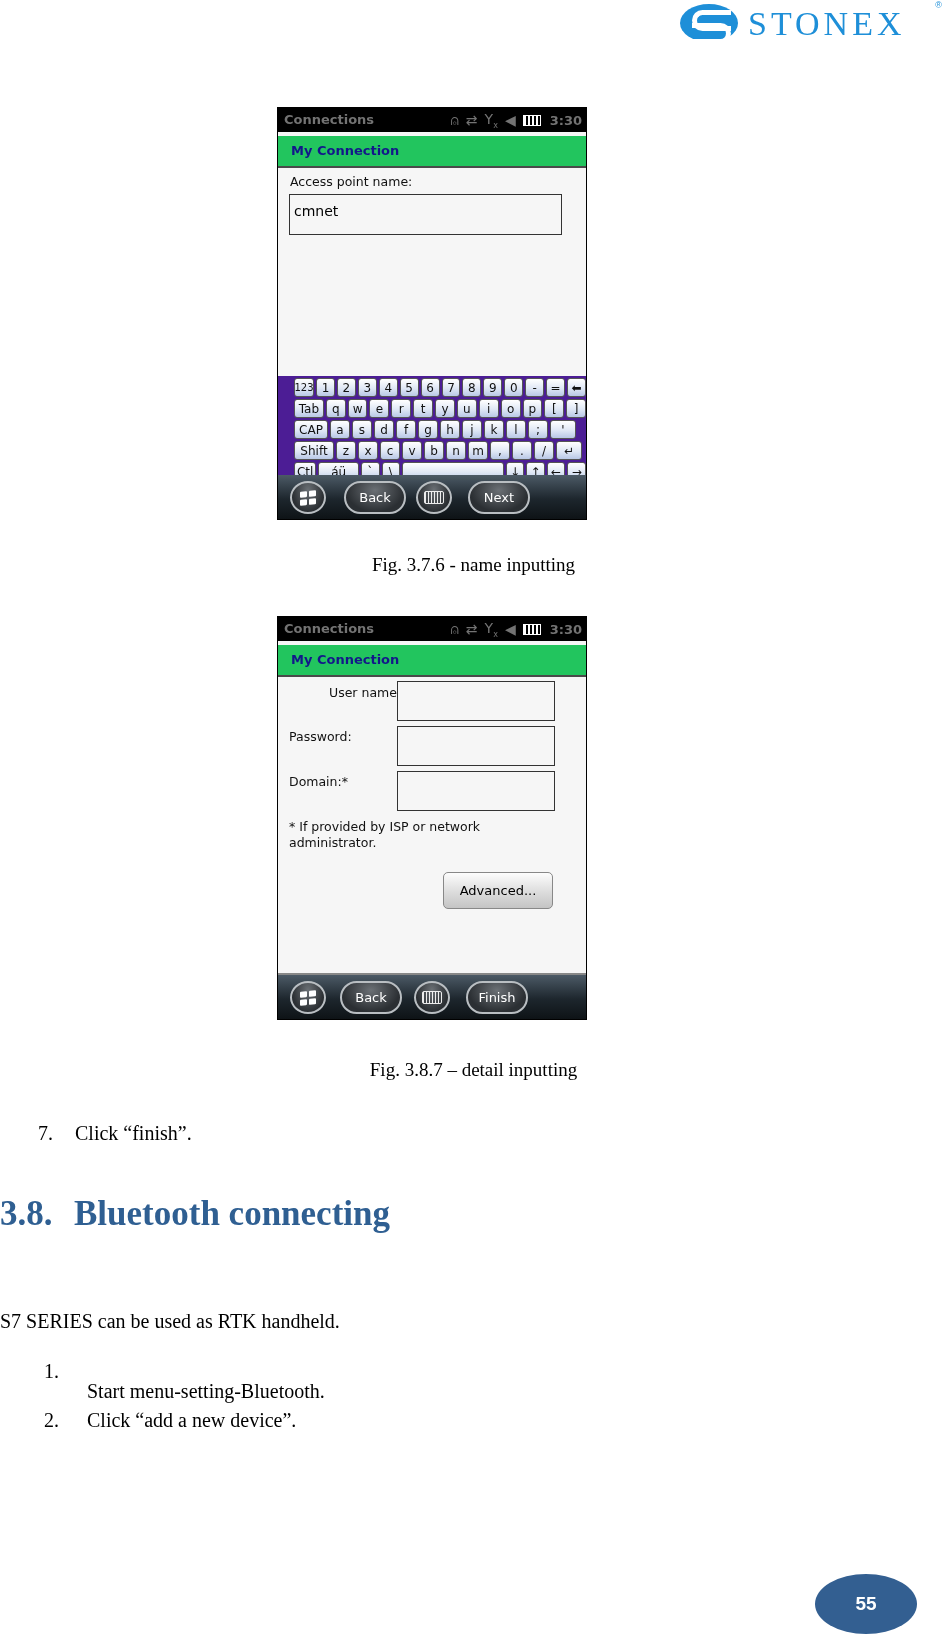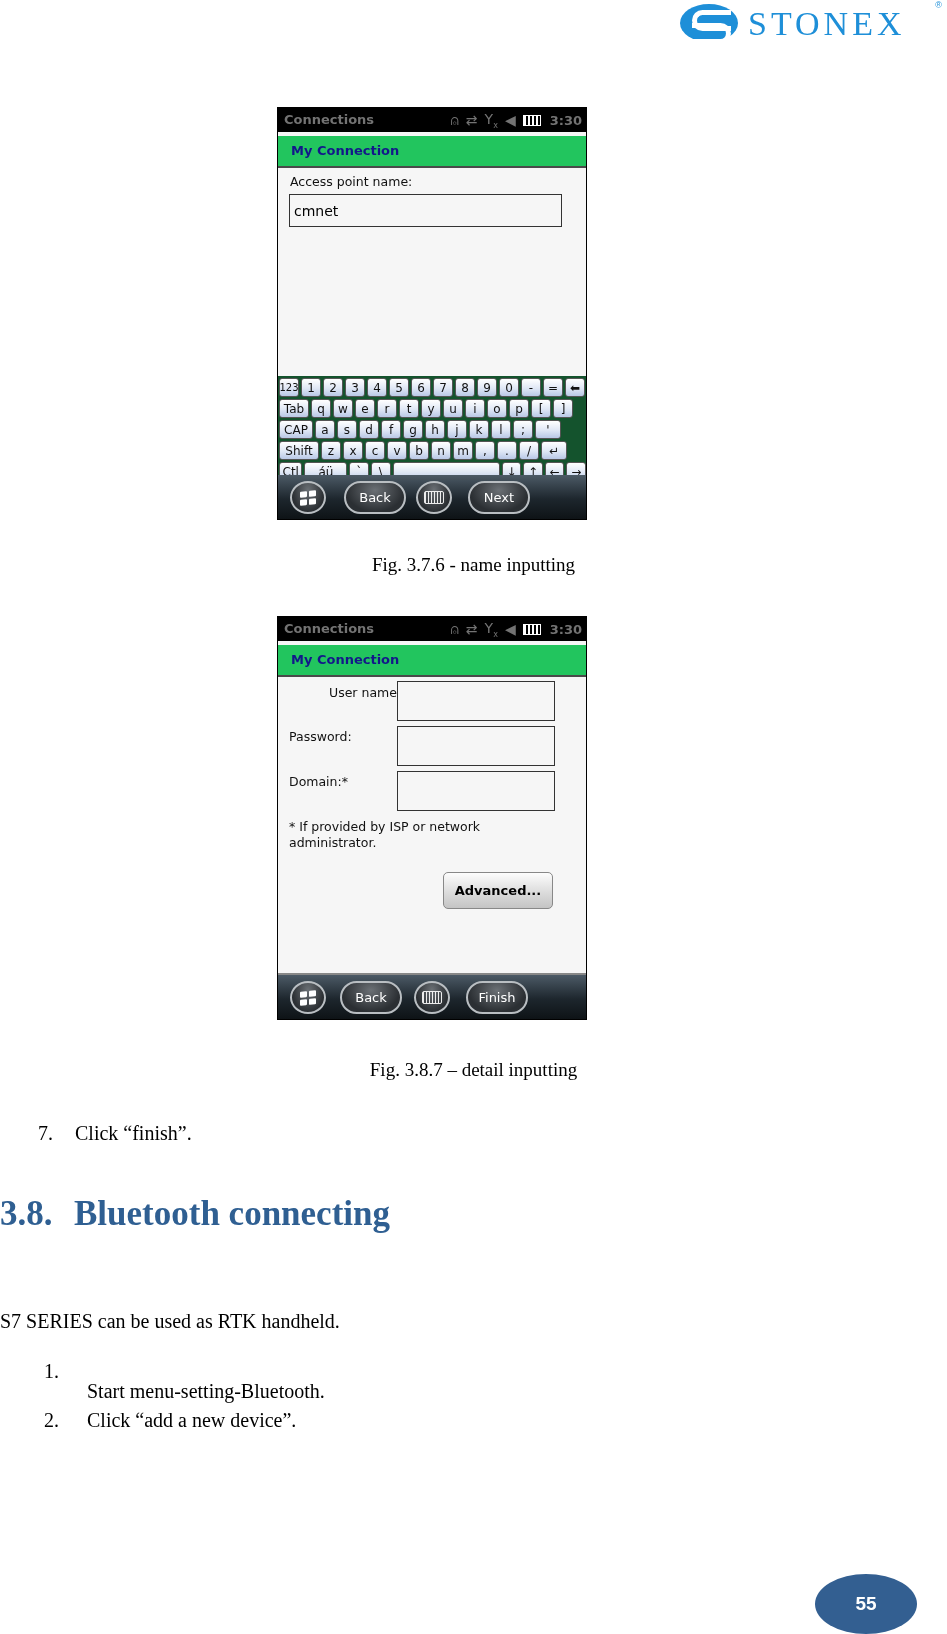--- a/index.html
+++ b/index.html
@@ -19,33 +19,33 @@
   .titlebar { position:absolute; left:0; top:0; right:0; height:24px; background:#000; color:#737373; }
   .titlebar .ttl { position:absolute; left:6px; top:4px; font-size:13px; font-weight:bold; }
   .titlebar .icons { position:absolute; right:4px; top:3px; display:flex; gap:7px; align-items:center; font-size:14px; }
   .titlebar .clock { font-size:13px; font-weight:bold; margin-left:2px; }
   .subhdr { position:absolute; left:0; right:0; top:28px; height:30px; border-bottom:2px solid #4a4a4a; background:#22c55e; }
   .subhdr span { position:absolute; left:13px; top:7px; font-size:13px; font-weight:bold; color:#13178a; }
   .lbl { position:absolute; font-size:12.5px; color:#111; }
   .field { position:absolute; border:1px solid #333; background:#f6f6f6; box-sizing:border-box; font-size:14px; padding:8px 4px; }
 
   
-  .kb { position:absolute; left:0; right:0; background:#14532d; padding:2px 0 1px 1px; box-sizing:border-box; }
+  .kb { position:absolute; left:0; right:0; background:#4c1d95; padding:2px 0 1px 16px; box-sizing:border-box; }
   .kb-row { display:flex; gap:2px; height:19px; margin-bottom:2px; }
   .key { background:linear-gradient(#ffffff, #dfe7f5 55%, #b9c8e6); border:1px solid #555; border-radius:3px; font-size:12px; color:#111; display:flex; align-items:center; justify-content:center; box-sizing:border-box; height:19px; }
 
   
   .bbar { position:absolute; left:0; right:0; bottom:0; height:44px; background:linear-gradient(#4c5a66, #1d262d 55%, #0e1316); }
   .bbtn { position:absolute; top:6px; height:33px; border-radius:17px; border:2px solid #b9bec2; background:radial-gradient(ellipse at 50% 25%, #6b7075, #2b2f33 70%); color:#fff; font-size:13px; display:flex; align-items:center; justify-content:center; box-sizing:border-box; }
   .bbtn.round { width:36px; border-radius:50%; }
   .winlogo { width:16px; height:14px; display:grid; grid-template-columns:1fr 1fr; gap:2px; transform:skewY(-6deg); }
   .winlogo i { background:#fff; display:block; border-radius:1px; }
   .kbglyph { width:18px; height:11px; border:1px solid #fff; border-radius:2px; background:repeating-linear-gradient(90deg,#fff 0 1px,transparent 1px 3px); opacity:.9; }
 
-  .advbtn { position:absolute; border:1px solid #888; border-radius:5px; background:linear-gradient(#fdfdfd, #dcdcdc 55%, #c4c4c4); font-size:13px; font-weight:bold; display:flex; align-items:center; justify-content:center; box-sizing:border-box; }
+  .advbtn { position:absolute; border:1px solid #888; border-radius:5px; background:linear-gradient(#fdfdfd, #dcdcdc 55%, #c4c4c4); font-size:13px; font-weight:normal; display:flex; align-items:center; justify-content:center; box-sizing:border-box; }
 
   .caption { position:absolute; font-size:19px; width:947px; text-align:center; left:0; }
   .body-text { position:absolute; font-size:20px; }
   .heading { position:absolute; left:0; font-size:35px; font-weight:bold; color:#2f5f92; }
   .badge { position:absolute; left:815px; top:1574px; width:102px; height:60px; border-radius:50%; background:#335f91; color:#fff; font-family:"Liberation Sans",sans-serif; font-weight:bold; font-size:19px; display:flex; align-items:center; justify-content:center; }
 </style>
 </head>
 <body>
 
 <div class="abs logo">
@@ -63,21 +63,21 @@
       <span>Y<sub style="font-size:8px">x</sub></span>
       <span>◀︎</span>
       <span style="display:inline-block;width:16px;height:9px;border:1px solid #fff;background:repeating-linear-gradient(90deg,#fff 0 2px,#000 2px 4px);"></span>
       <span class="clock">3:30</span>
     </div>
   </div>
   <div class="subhdr">
       <span>My Connection</span>
     </div>
   <div class="lbl" style="left:12px; top:66px;">Access point name:</div>
-  <div class="field" style="left:11px; top:86px; width:273px; height:33px;">cmnet</div>
+  <div class="field" style="left:11px; top:86px; width:273px; height:41px;">cmnet</div>
 
   <div class="kb" style="top:268px;">
     <div class="kb-row">
       <div class="key" style="width:20px;font-size:10px">123</div>
       <div class="key" style="width:20px">1</div>
       <div class="key" style="width:20px">2</div>
       <div class="key" style="width:20px">3</div>
       <div class="key" style="width:20px">4</div>
       <div class="key" style="width:20px">5</div>
       <div class="key" style="width:20px">6</div>

